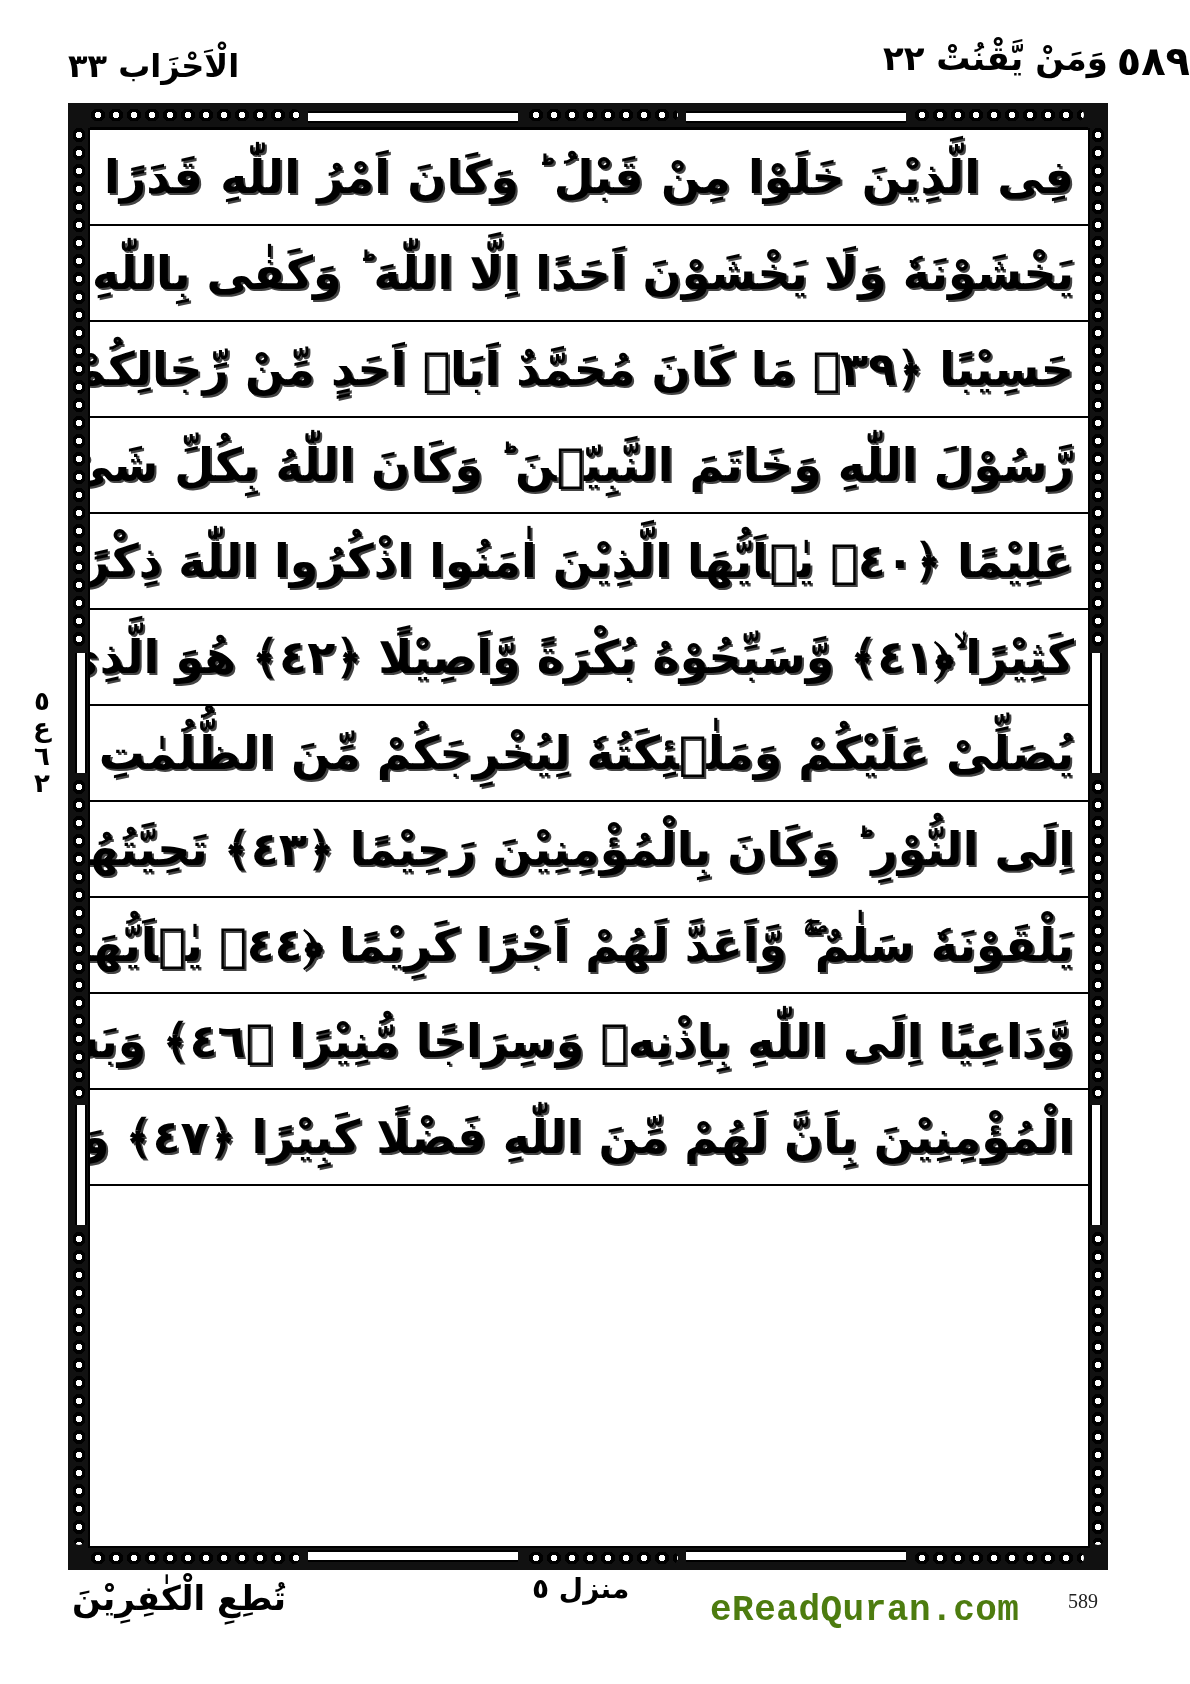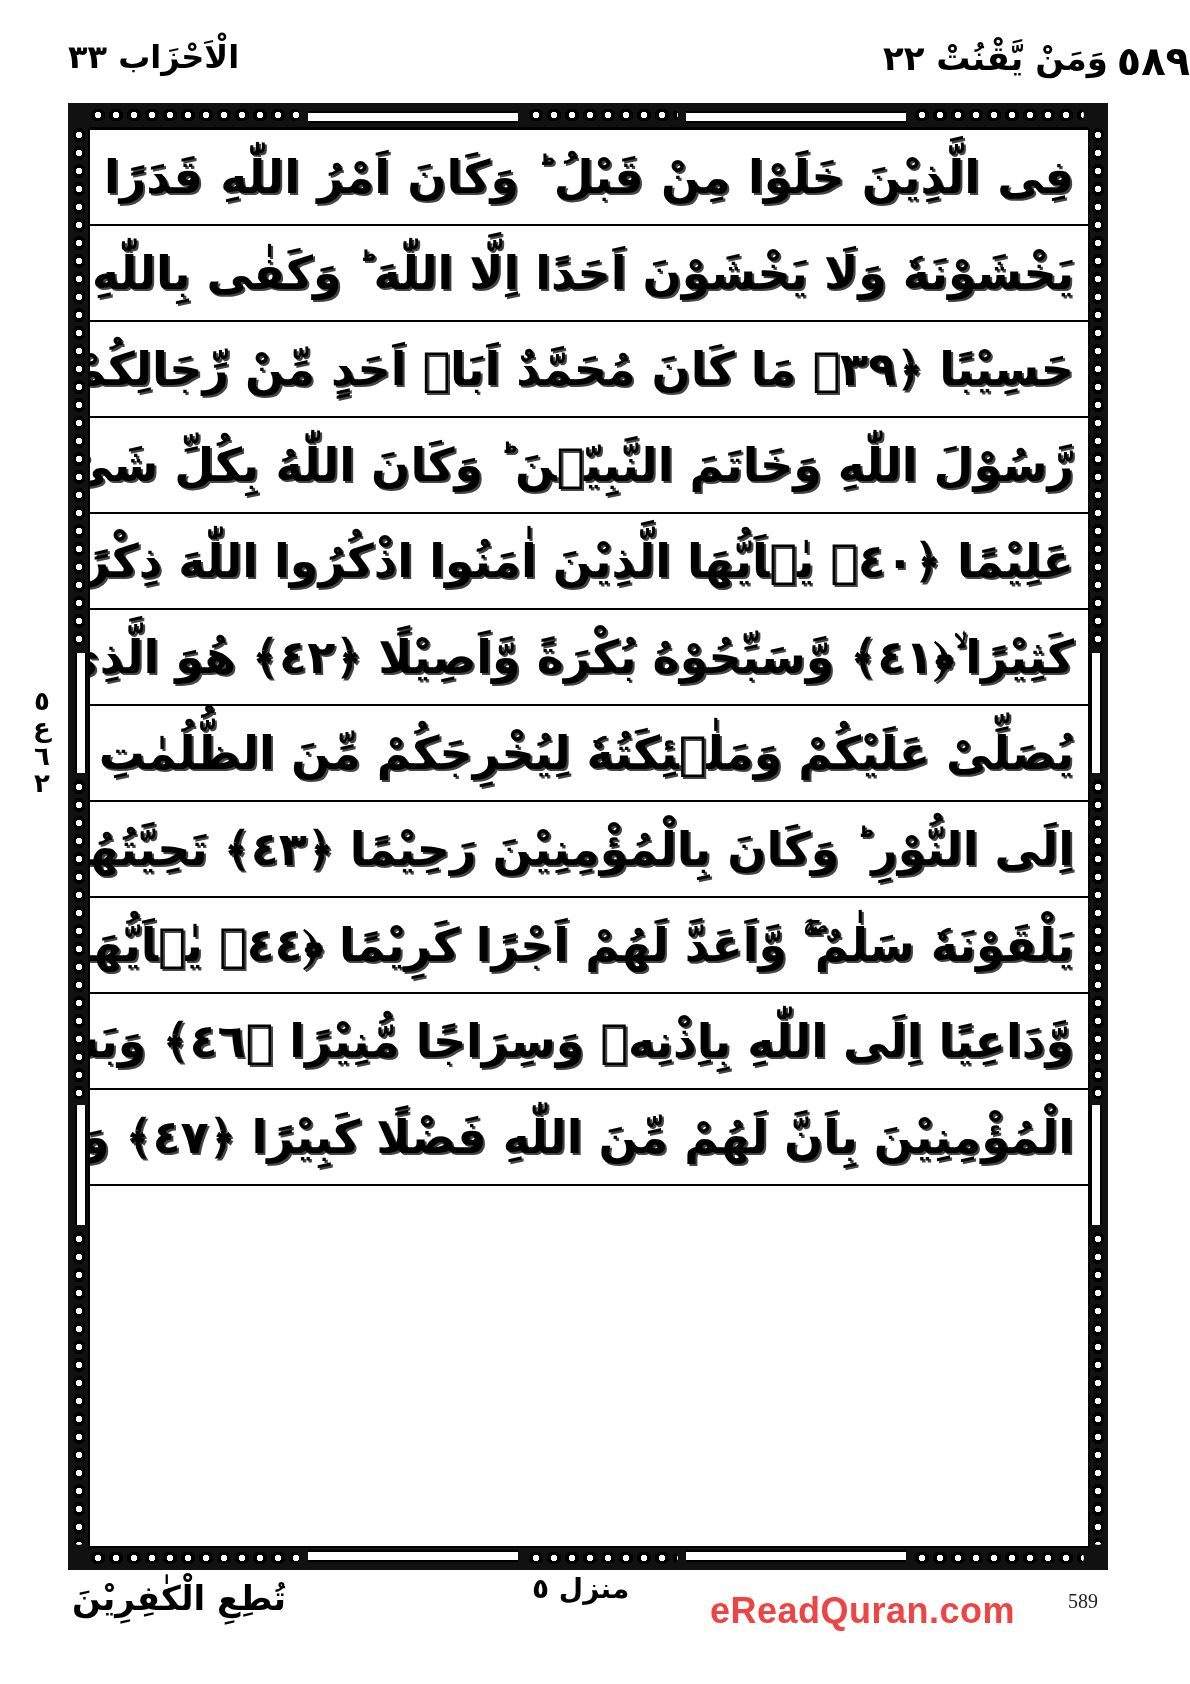--- a/index.html
+++ b/index.html
@@ -3,21 +3,21 @@
   <meta charset="utf-8">
   <style>
     html, body { margin: 0; padding: 0; background: #ffffff; }
     body { width: 1190px; height: 1684px; position: relative; overflow: hidden;
            font-family: "DejaVu Sans", sans-serif; color: #000; }
 
     .hdr { position: absolute; top: 38px; height: 60px; direction: rtl;
            font-family: "DejaVu Sans", sans-serif; font-weight: bold; color: #000; }
     .hdr-juz { right: 82px; font-size: 34px; }
     .hdr-page { left: 0; width: 1190px; text-align: right; font-size: 40px; direction: ltr; }
-    .hdr-surah { left: 68px; font-size: 32px; }
+    .hdr-surah { left: 68px; font-size: 32px; margin-top: 9px; }
 
     .frame { position: absolute; left: 68px; top: 103px; width: 1040px; height: 1467px;
              background: #000; box-sizing: border-box; }
     .band { position: absolute; background: #111; }
     .band.top { left: 0; right: 0; top: 0; height: 24px; }
     .band.bottom { left: 0; right: 0; bottom: 0; height: 24px; }
     .band.left { left: 0; top: 0; bottom: 0; width: 22px; }
     .band.right { right: 0; top: 0; bottom: 0; width: 20px; }
 
     
@@ -38,22 +38,22 @@
             font-weight: bold; font-size: 46px; line-height: 1; white-space: nowrap; overflow: hidden;
             text-shadow: 2px 2px 0 #444; }
     .line:last-child { border-bottom: none; }
     .line span.txt { flex: 1; text-align: justify; text-align-last: justify; }
 
     .ruku { position: absolute; left: 22px; top: 688px; width: 40px; text-align: center;
             font-weight: bold; font-size: 26px; line-height: 1.05; direction: rtl; }
 
     .ftr-left { position: absolute; left: 72px; top: 1578px; font-size: 34px; font-weight: bold; direction: rtl; }
     .ftr-manzil { position: absolute; left: 532px; top: 1572px; font-size: 28px; font-weight: bold; direction: rtl; }
-    .ftr-site { position: absolute; left: 710px; top: 1590px; font-family: Liberation Sans, sans-serif;
-                font-weight: bold; font-size: 36px; color: #ef4444; letter-spacing: 0.5px; }
+    .ftr-site { position: absolute; left: 710px; top: 1590px; font-family: Liberation Mono, monospace;
+                font-weight: bold; font-size: 36px; color: #4d7c0f; letter-spacing: 0.5px; }
     .ftr-num { position: absolute; left: 1068px; top: 1590px; font-family: "Liberation Serif", serif;
                font-size: 20px; color: #222; }
   </style>
 </head>
 <body>
 
 <div class="hdr hdr-juz">وَمَنْ يَّقْنُتْ ٢٢</div>
 <div class="hdr hdr-page">٥٨٩</div>
 <div class="hdr hdr-surah">الْاَحْزَاب ٣٣</div>
 

